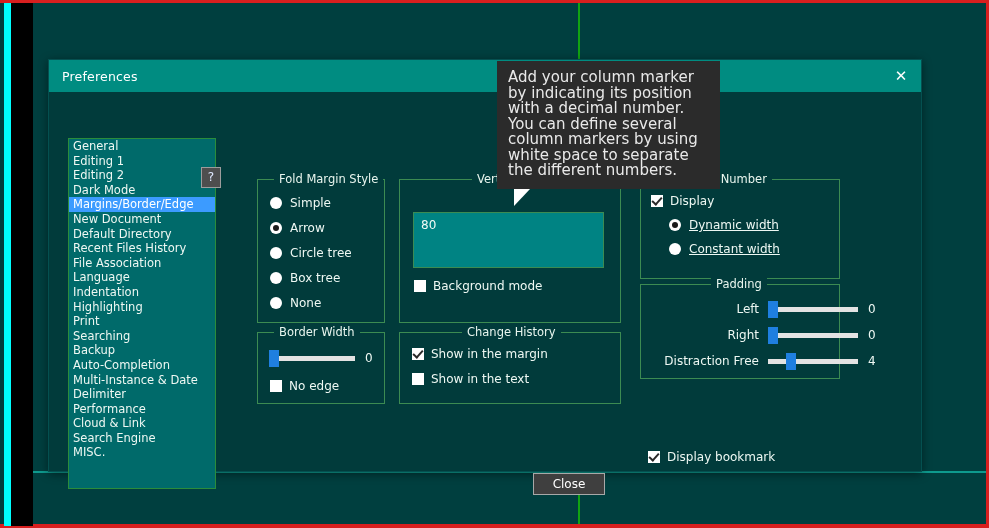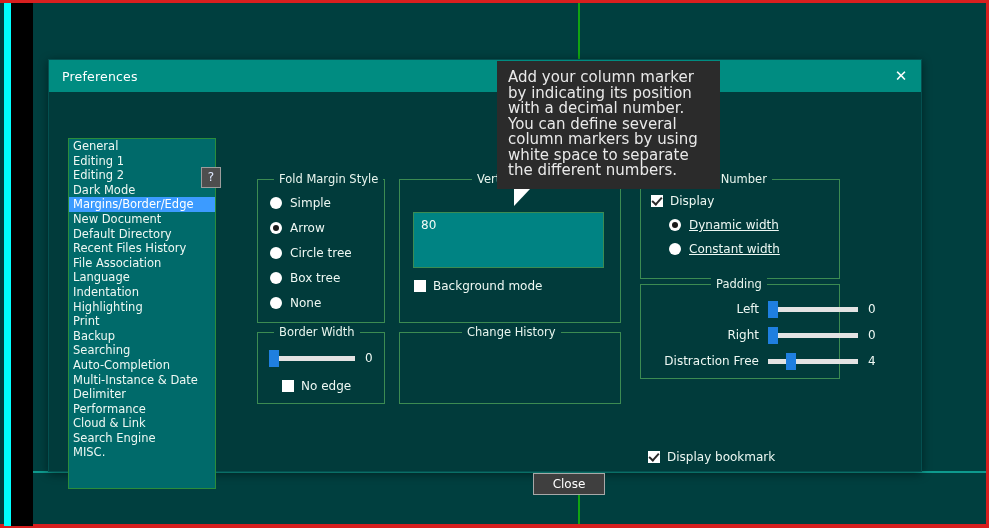--- a/index.html
+++ b/index.html
@@ -331,22 +331,22 @@
         <div class="side-item">Dark Mode</div>
         <div class="side-item sel">Margins/Border/Edge</div>
         <div class="side-item">New Document</div>
         <div class="side-item">Default Directory</div>
         <div class="side-item">Recent Files History</div>
         <div class="side-item">File Association</div>
         <div class="side-item">Language</div>
         <div class="side-item">Indentation</div>
         <div class="side-item">Highlighting</div>
         <div class="side-item">Print</div>
+        <div class="side-item">Searching</div>
         <div class="side-item">Backup</div>
-        <div class="side-item">Searching</div>
         <div class="side-item">Auto-Completion</div>
         <div class="side-item">Multi-Instance &amp; Date</div>
         <div class="side-item">Delimiter</div>
         <div class="side-item">Performance</div>
         <div class="side-item">Cloud &amp; Link</div>
         <div class="side-item">Search Engine</div>
         <div class="side-item">MISC.</div>
       </div>
 
       <div class="group" id="grp-fold">
@@ -376,38 +376,48 @@
       </div>
 
       <div class="group" id="grp-border">
         <span class="glabel">Border Width</span>
         <div class="slider-wrap" style="position:absolute;left:11px;top:18px;">
           <div class="slider" style="width:86px;">
             <div class="handle" style="left:0px;"></div>
           </div>
           <span class="slider-val">0</span>
         </div>
-        <div class="row" style="position:absolute;left:24px;top:46px;align-items:center;">
+        <div class="row" style="position:absolute;left:12px;top:46px;align-items:center;">
           <span class="check"></span>
           <span>No edge</span>
         </div>
       </div>
 
       <div class="group" id="grp-vert">
         <span class="glabel">Vertical</span>
         <div id="vert-edit">80</div>
         <div class="row" id="vert-bg-row">
           <span class="check"></span>
           <span>Background mode</span>
         </div>
       </div>
       <div class="help-btn">?</div>
 
       <div class="group" id="grp-change">
         <span class="glabel">Change History</span>
+        <div class="change-rows">
+          <div class="row">
+            <span class="check on"></span>
+            <span>Show in the margin</span>
+          </div>
+          <div class="row">
+            <span class="check"></span>
+            <span>Show in the text</span>
+          </div>
+        </div>
       </div>
 
       <div class="group" id="grp-line">
         <span class="glabel">e Number</span>
         <div class="line-rows">
           <div class="row">
             <span class="check on"></span>
             <span>Display</span>
           </div>
           <div class="row indent">

